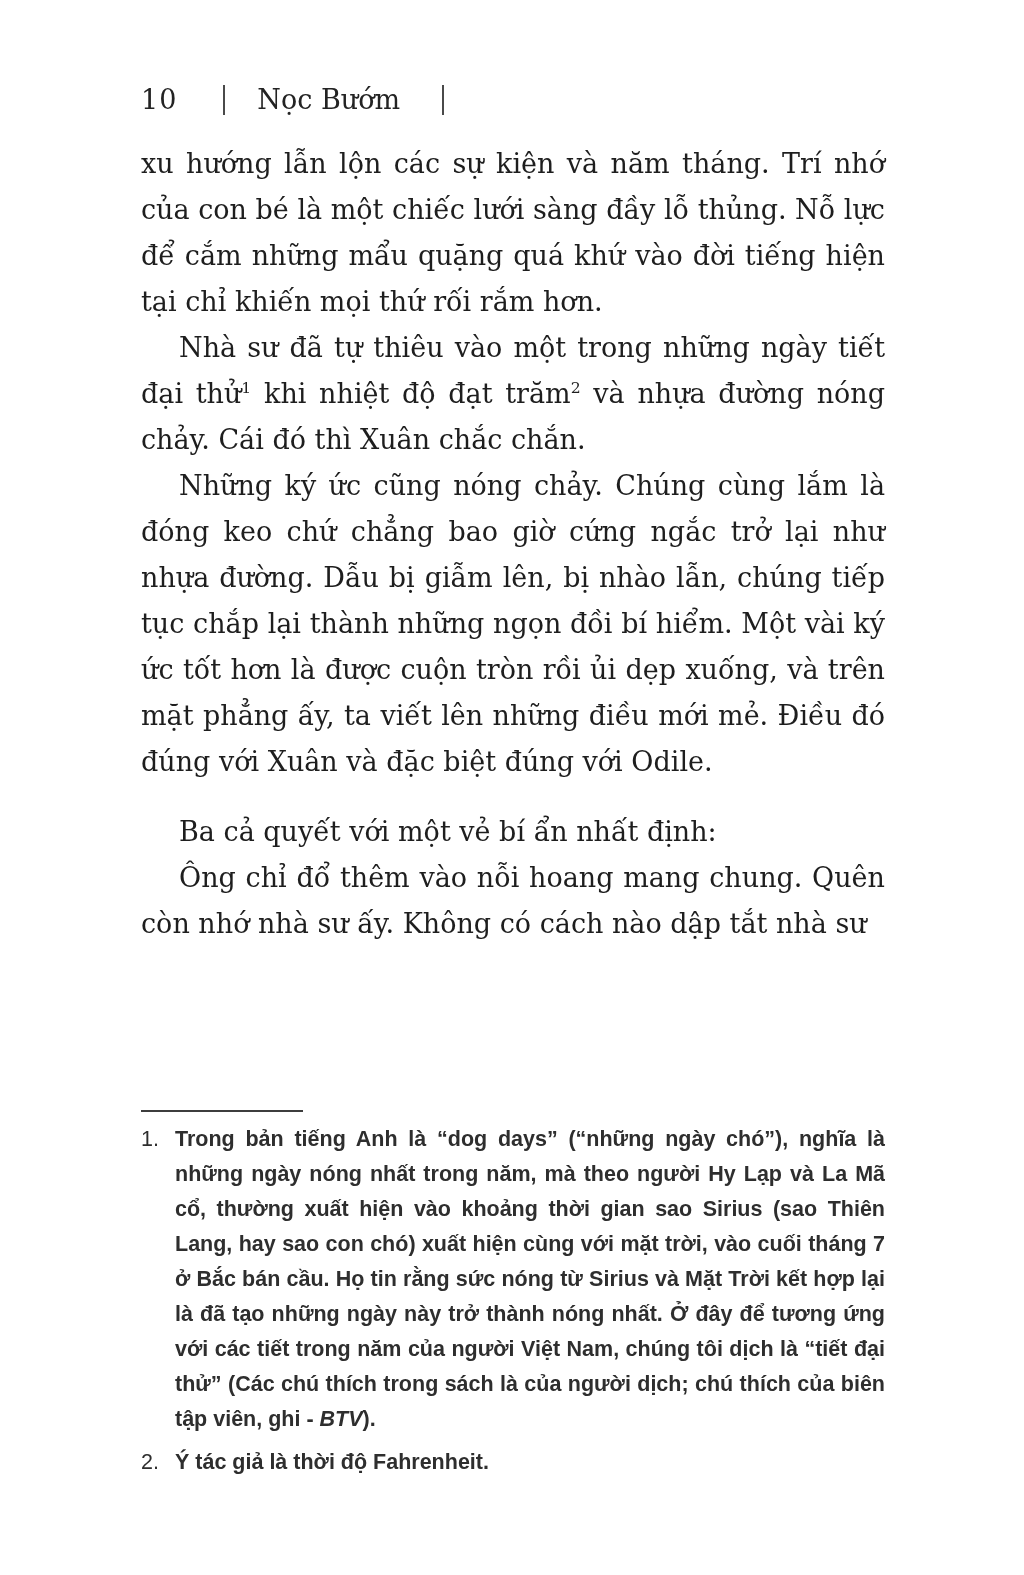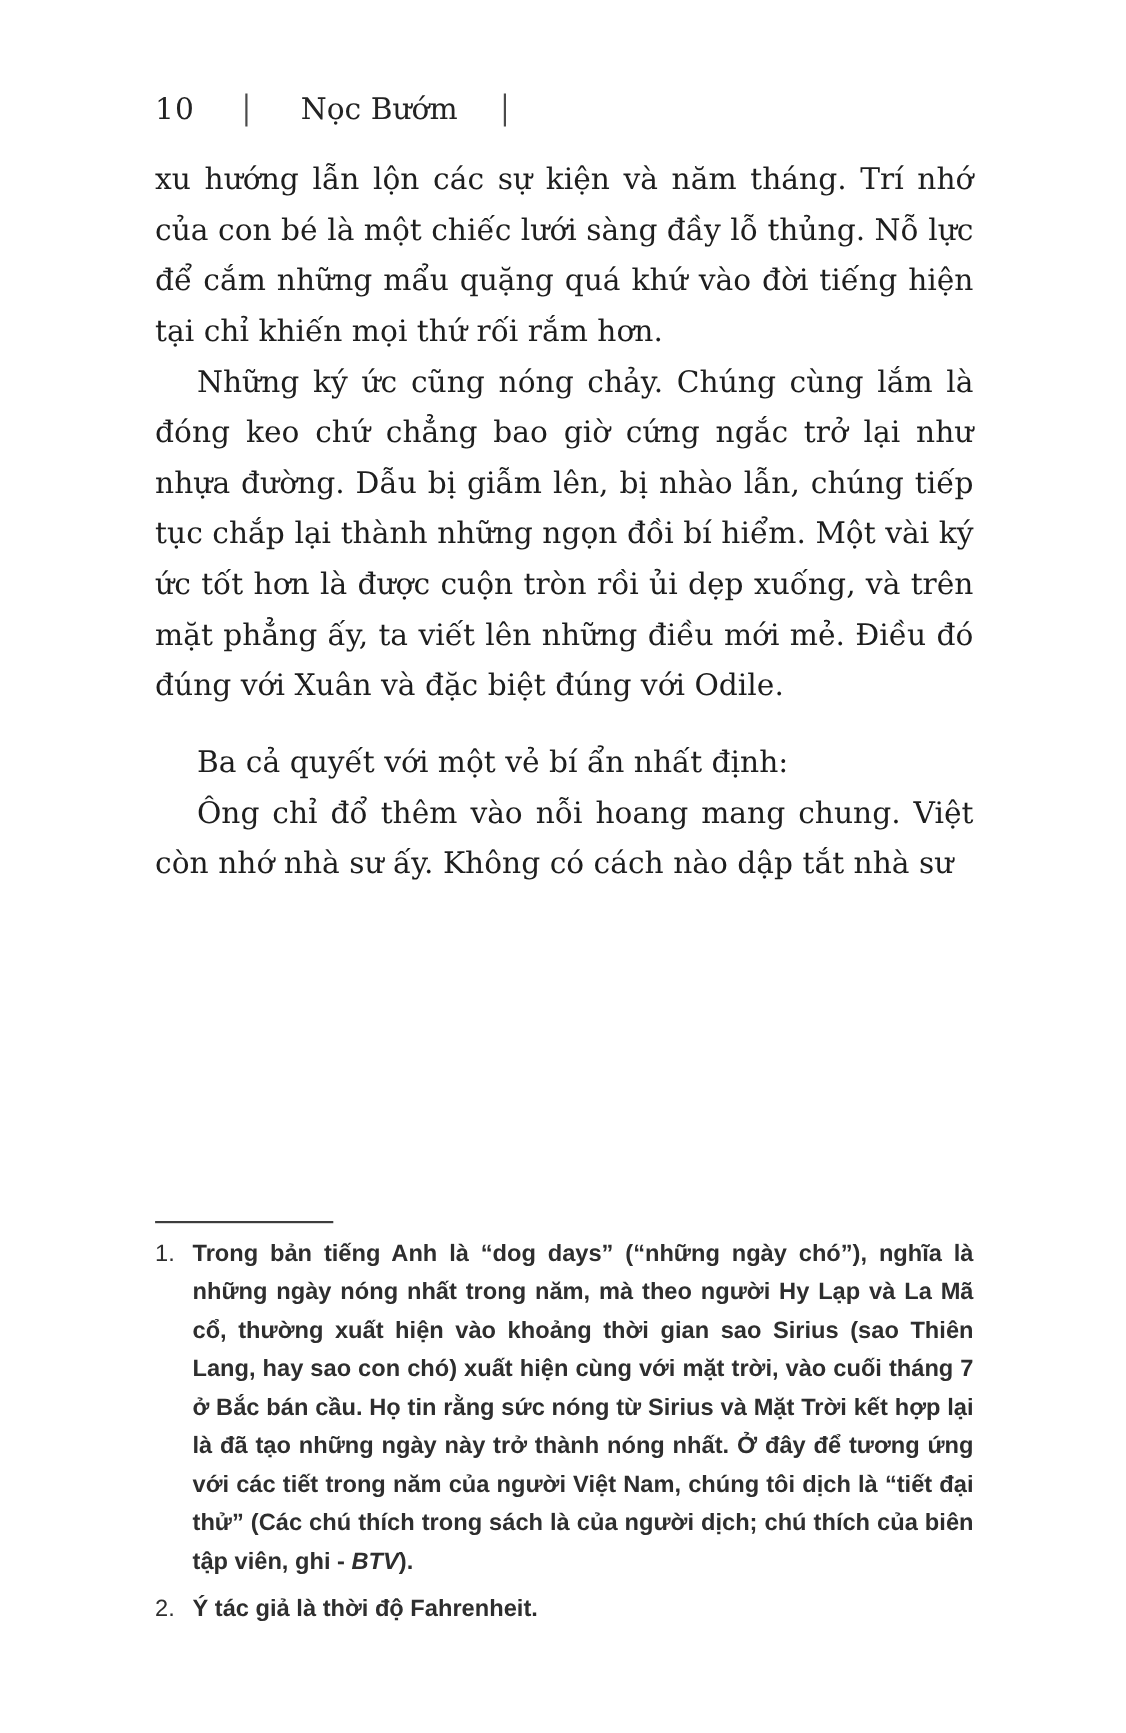--- a/index.html
+++ b/index.html
@@ -29,21 +29,21 @@
     color: #232323;
   }
   .running-header .pagenum { letter-spacing: 1px; }
   .hdr-bar {
     display: inline-block;
     width: 2px;
     height: 30px;
     background: #4a4a4a;
   }
   .hdr-bar.b1 { margin-left: 46px; }
-  .running-header .title { margin-left: 48px; }
+  .running-header .title { margin-left: 32px; }
   .hdr-bar.b2 { margin-left: 42px; }
 
   
   .body-text {
     position: absolute;
     left: 141px;
     top: 141px;
     width: 744px;
     font-size: 27px;
     line-height: 46px;
@@ -101,23 +101,24 @@
 
   <div class="running-header">
     <span class="pagenum">10</span>
     <span class="hdr-bar b1"></span>
     <span class="title">Nọc Bướm</span>
     <span class="hdr-bar b2"></span>
   </div>
 
   <div class="body-text" id="body-text">
       <p class=""><span>xu hướng lẫn lộn các sự kiện và năm tháng. Trí nhớ của con bé là một chiếc lưới sàng đầy lỗ thủng. Nỗ lực để cắm những mẩu quặng quá khứ vào đời tiếng hiện tại chỉ khiến mọi thứ rối rắm hơn.</span></p>
+      <p class="indent"><span>Nhà sư đã tự thiêu vào một trong những ngày tiết đại thử</span><sup>1</sup><span> khi nhiệt độ đạt trăm</span><sup>2</sup><span> và nhựa đường nóng chảy. Cái đó thì Xuân chắc chắn.</span></p>
       <p class="indent"><span>Những ký ức cũng nóng chảy. Chúng cùng lắm là đóng keo chứ chẳng bao giờ cứng ngắc trở lại như nhựa đường. Dẫu bị giẫm lên, bị nhào lẫn, chúng tiếp tục chắp lại thành những ngọn đồi bí hiểm. Một vài ký ức tốt hơn là được cuộn tròn rồi ủi dẹp xuống, và trên mặt phẳng ấy, ta viết lên những điều mới mẻ. Điều đó đúng với Xuân và đặc biệt đúng với Odile.</span></p>
       <p class="indent space-before"><span>Ba cả quyết với một vẻ bí ẩn nhất định:</span></p>
-      <p class="indent"><span>Ông chỉ đổ thêm vào nỗi hoang mang chung. Việt còn nhớ nhà sư ấy. Không có cách nào dập tắt nhà sư</span></p>
+      <p class="indent"><span>Ông chỉ đổ thêm vào nỗi hoang mang chung. Quên còn nhớ nhà sư ấy. Không có cách nào dập tắt nhà sư</span></p>
     </div>
 
   <div class="footnote-section">
     <div class="footnote-divider"></div>
     <div id="footnote-list">
         <div class="footnote">
           <span class="fn-num">1.</span>
           <div class="fn-text"><span>Trong bản tiếng Anh là “dog days” (“những ngày chó”), nghĩa là những ngày nóng nhất trong năm, mà theo người Hy Lạp và La Mã cổ, thường xuất hiện vào khoảng thời gian sao Sirius (sao Thiên Lang, hay sao con chó) xuất hiện cùng với mặt trời, vào cuối tháng 7 ở Bắc bán cầu. Họ tin rằng sức nóng từ Sirius và Mặt Trời kết hợp lại là đã tạo những ngày này trở thành nóng nhất. Ở đây để tương ứng với các tiết trong năm của người Việt Nam, chúng tôi dịch là “tiết đại thử” (Các chú thích trong sách là của người dịch; chú thích của biên tập viên, ghi - </span><em>BTV</em><span>).</span></div>
         </div>
         <div class="footnote">

